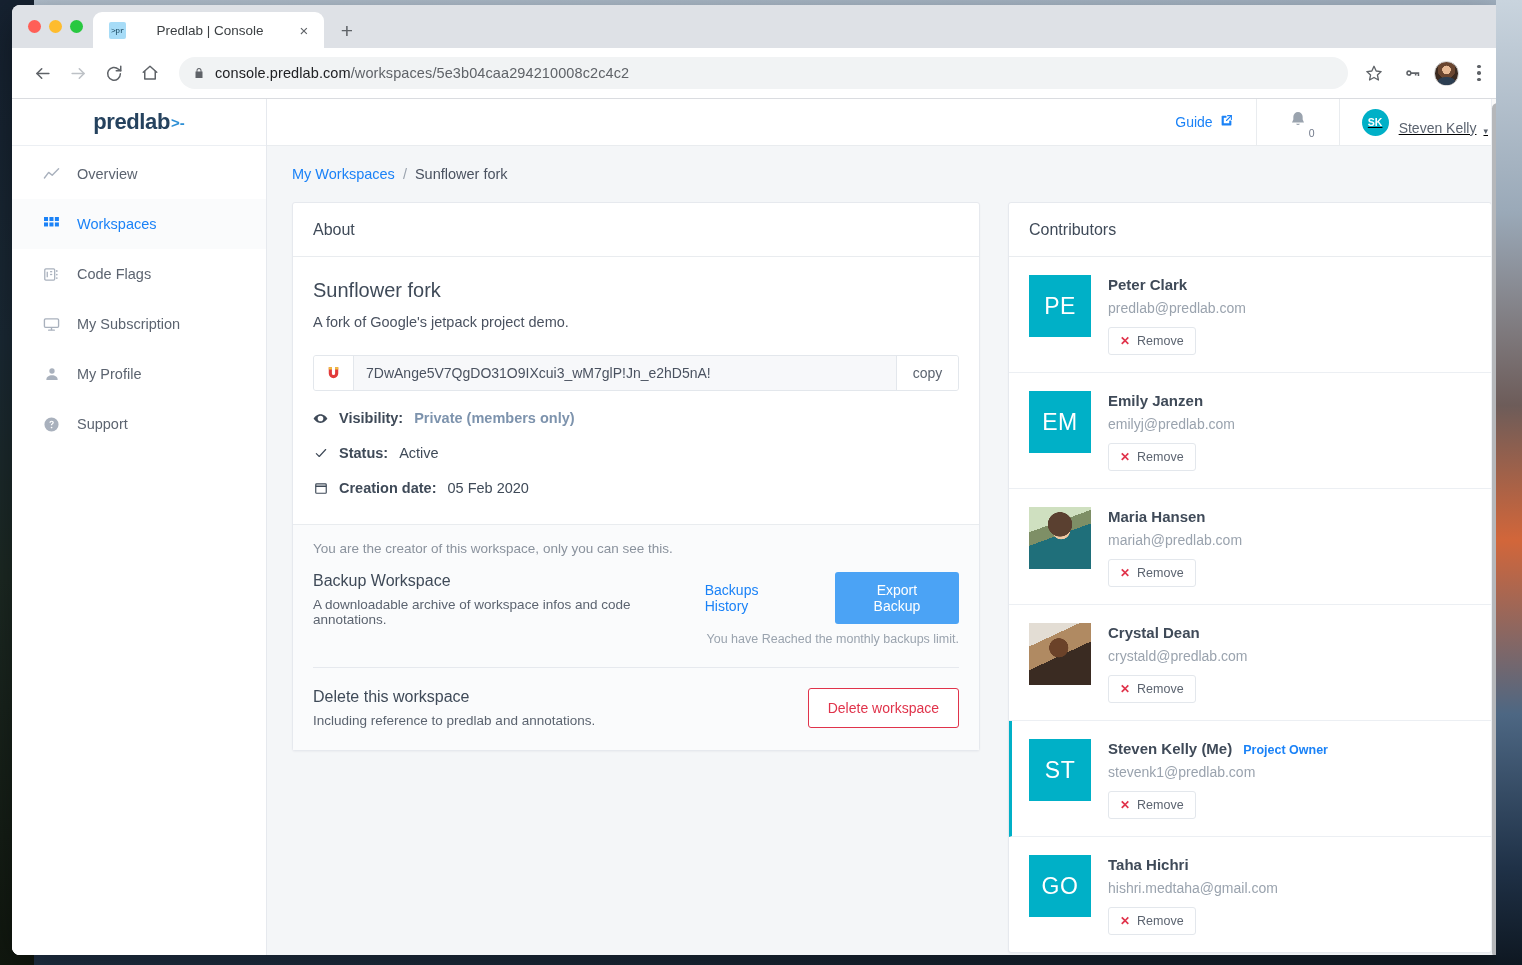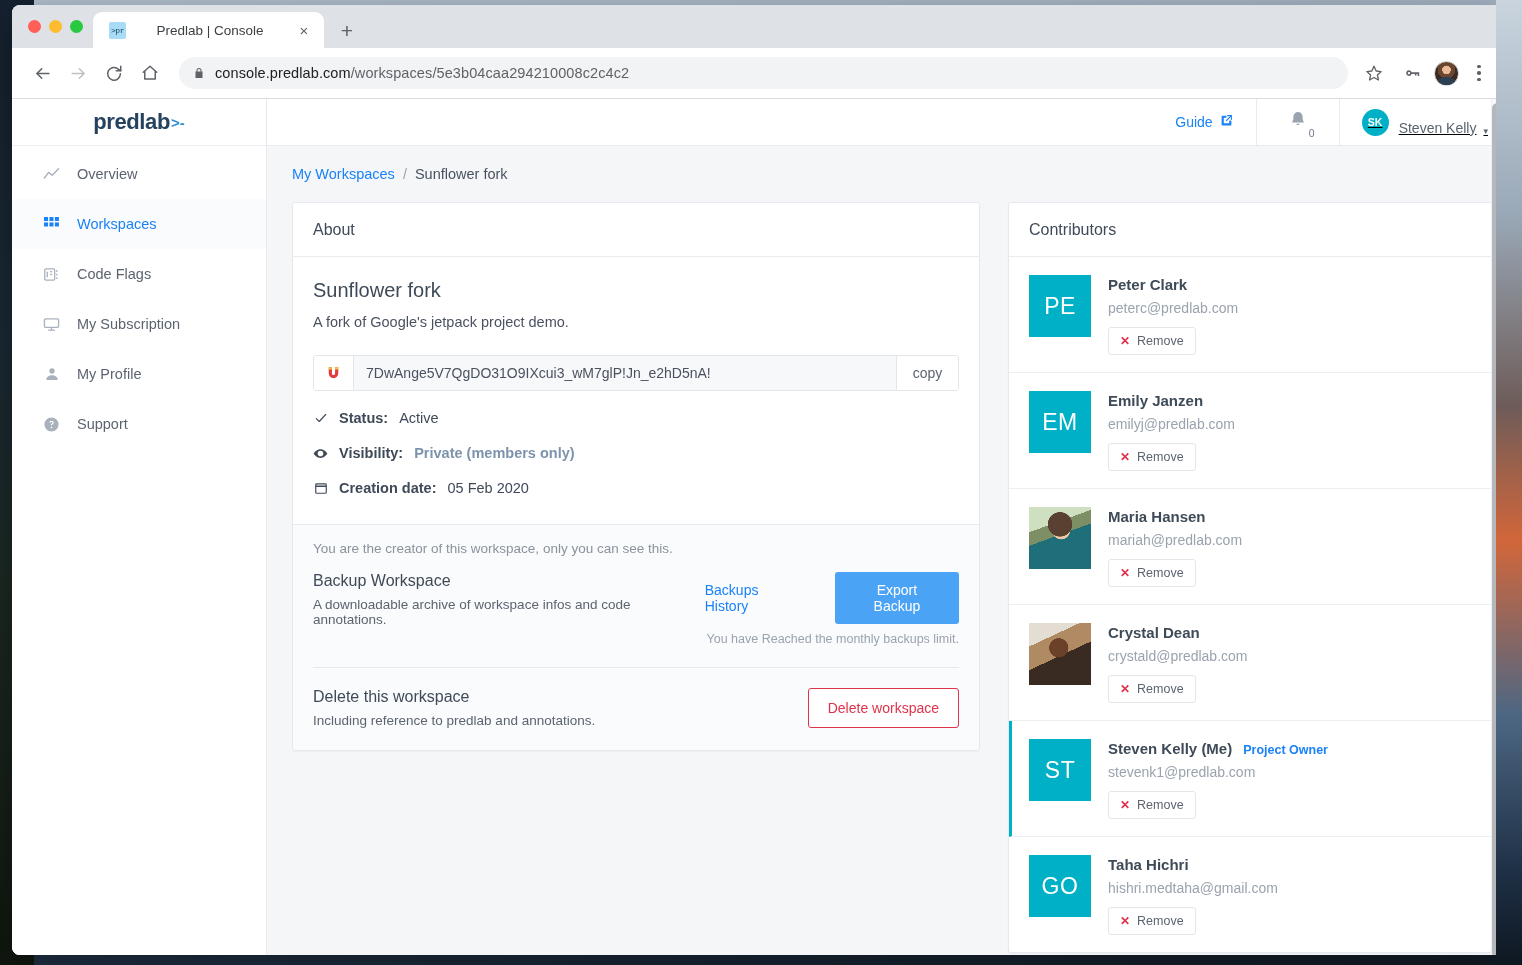--- a/index.html
+++ b/index.html
@@ -525,37 +525,37 @@
                           <path d="M6 4v8a6 6 0 0 0 12 0V4h-4v8a2 2 0 0 1-4 0V4z" fill="#e23b3b"></path>
                           <path d="M14 4h4v3h-4zM6 4h4v3H6z" fill="#f0c63c"></path>
                         </svg>
                     </span>
                     <span class="tok-val">7DwAnge5V7QgDO31O9IXcui3_wM7glP!Jn_e2hD5nA!</span>
                     <span class="tok-copy">copy</span>
                   </div>
 
                   <div class="metarow">
                     <span class="mic">
-                      <svg width="14" height="14" viewBox="0 0 24 24" fill="none" stroke="currentColor" stroke-width="2" stroke-linecap="round" stroke-linejoin="round">
-                          <polyline points="4 13 9 18 20 6"></polyline>
-                        </svg>
-                    </span>
-                    <b>Status:</b>
-                    <span class="val">Active</span>
-                  </div>
-
-                  <div class="metarow">
-                    <span class="mic">
                       <svg width="15" height="15" viewBox="0 0 24 24" fill="currentColor">
                           <path d="M12 5C6.5 5 2.3 9.4 1 12c1.3 2.6 5.5 7 11 7s9.7-4.4 11-7c-1.3-2.6-5.5-7-11-7zm0 11.5A4.5 4.5 0 1 1 12 7.5a4.5 4.5 0 0 1 0 9z"></path>
                           <circle cx="12" cy="12" r="2.3" fill="#fff"></circle>
                         </svg>
                     </span>
                     <b>Visibility:</b>
                     <span class="val link">Private (members only)</span>
+                  </div>
+
+                  <div class="metarow">
+                    <span class="mic">
+                      <svg width="14" height="14" viewBox="0 0 24 24" fill="none" stroke="currentColor" stroke-width="2" stroke-linecap="round" stroke-linejoin="round">
+                          <polyline points="4 13 9 18 20 6"></polyline>
+                        </svg>
+                    </span>
+                    <b>Status:</b>
+                    <span class="val">Active</span>
                   </div>
 
                   <div class="metarow">
                     <span class="mic">
                       <svg width="14" height="14" viewBox="0 0 24 24" fill="none" stroke="currentColor" stroke-width="2">
                           <rect x="3" y="5" width="18" height="16" rx="1.5"></rect>
                           <line x1="3" y1="9" x2="21" y2="9" stroke-width="2.6"></line>
                         </svg>
                     </span>
                     <b>Creation date:</b>
@@ -596,21 +596,21 @@
             </div>
 
             <div class="col-right">
               <div class="card">
                 <div class="card-head">Contributors</div>
                 <div id="contrib-list">
                     <div class="contrib-row">
                       <div class="c-av">PE</div>
                       <div class="c-info"><div class="c-name">
                           <span>Peter Clark</span>
-                        </div><div class="c-mail">peterc@predlab.com</div><button class="btn-remove">
+                        </div><div class="c-mail">predlab@predlab.com</div><button class="btn-remove">
                           <span class="xm">✕</span>
                           <span>Remove</span>
                         </button></div>
                     </div>
                     <div class="contrib-row">
                       <div class="c-av">EM</div>
                       <div class="c-info"><div class="c-name">
                           <span>Emily Janzen</span>
                         </div><div class="c-mail">emilyj@predlab.com</div><button class="btn-remove">
                           <span class="xm">✕</span>

